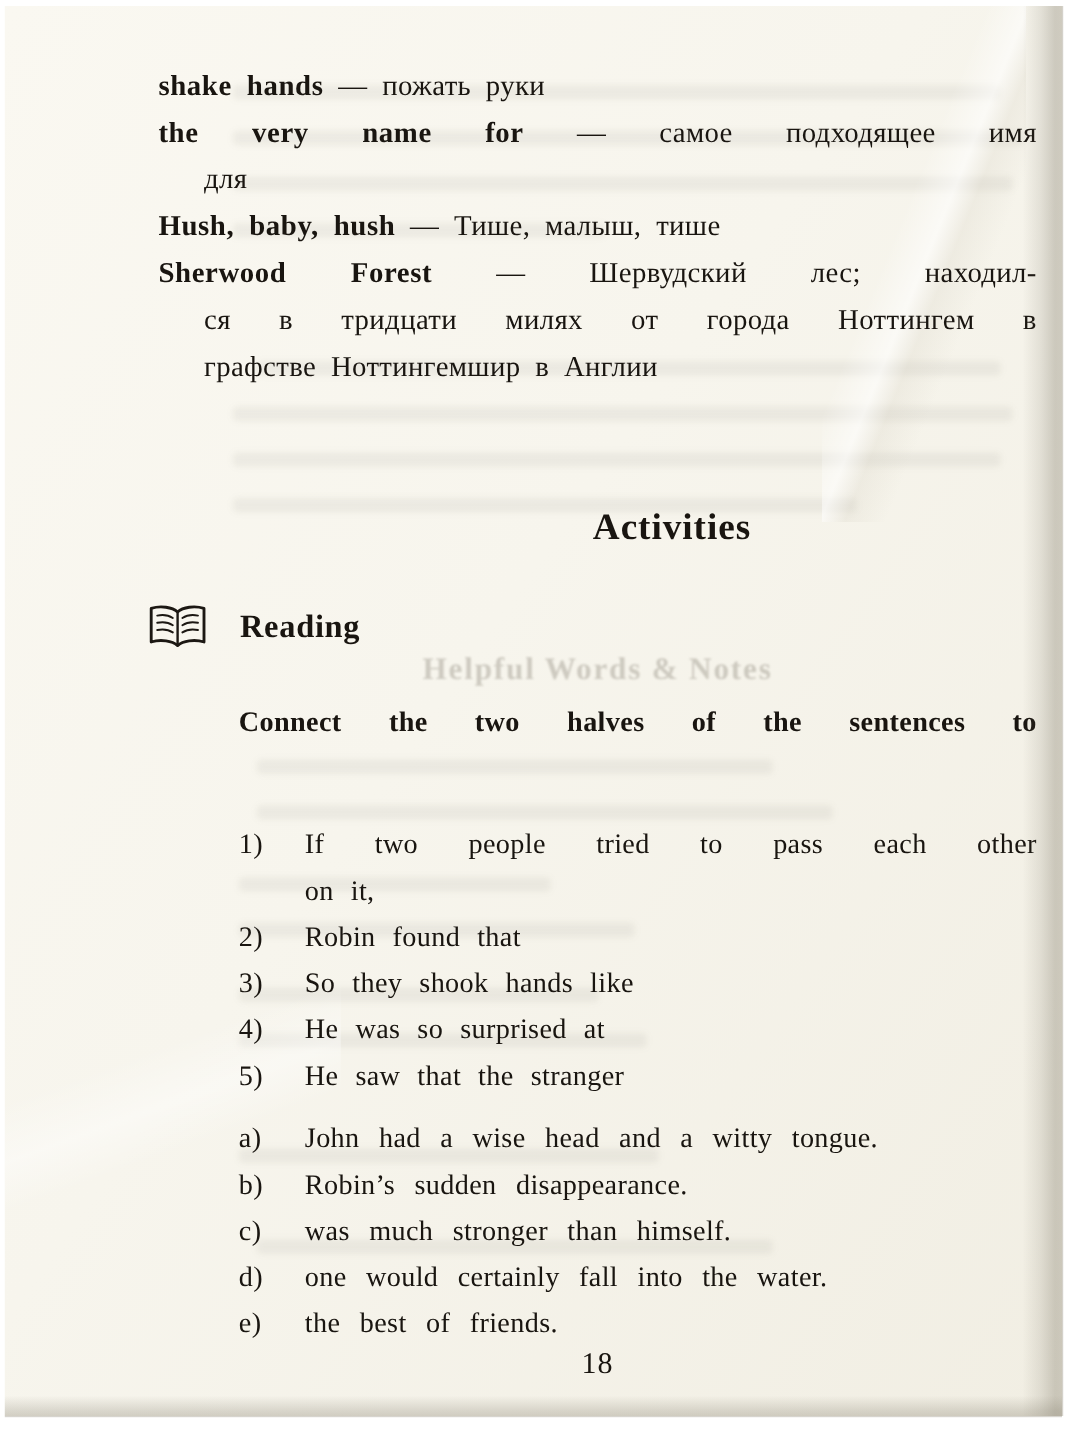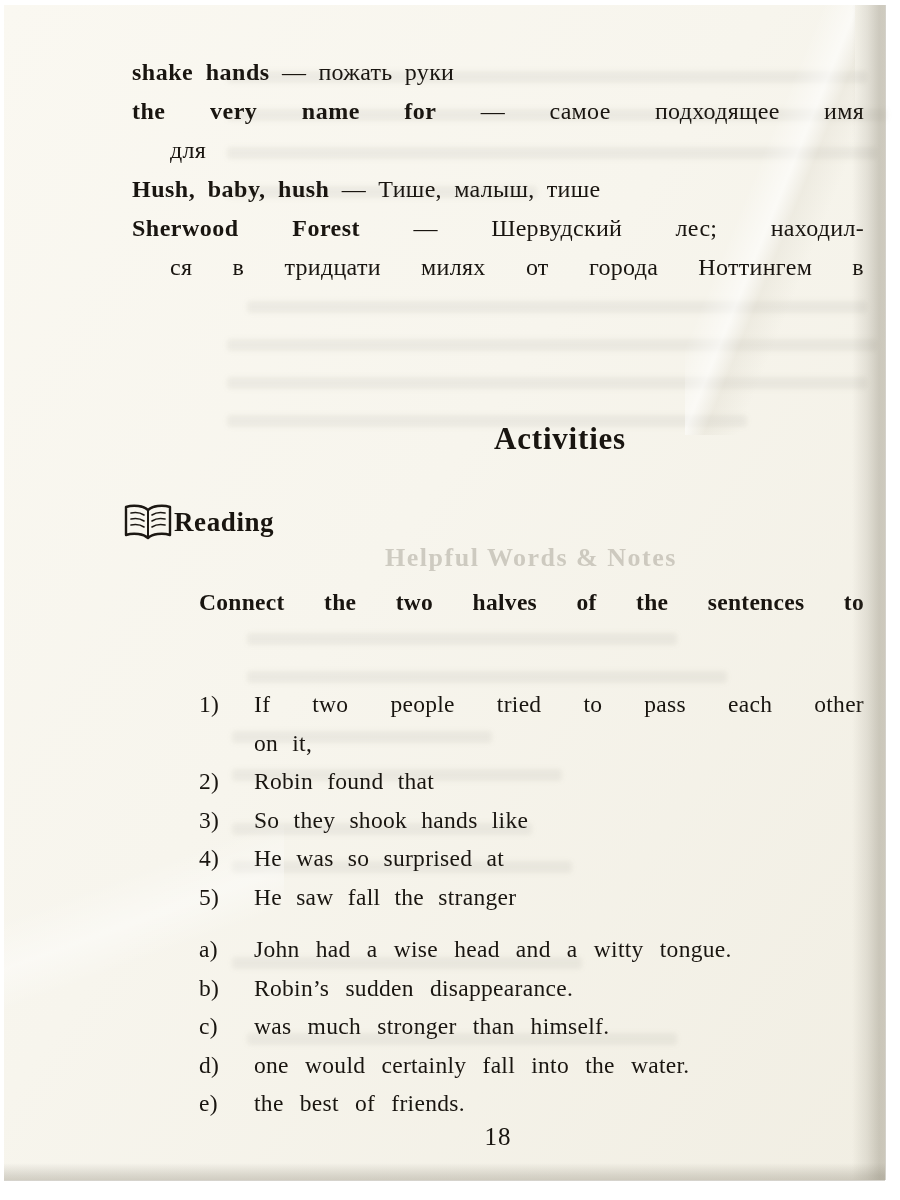--- a/index.html
+++ b/index.html
@@ -23,21 +23,21 @@
   }
   .crease { position: absolute; pointer-events: none; }
   .crease-1 {
     top: 0; right: 30px; width: 170px; height: 430px;
     background: linear-gradient(112deg, rgba(255,255,255,0) 40%, rgba(255,255,255,0.55) 50%, rgba(210,205,190,0.22) 56%, rgba(255,255,255,0) 66%);
   }
   .crease-2 {
     bottom: 110px; left: 0; width: 280px; height: 320px;
     background: linear-gradient(160deg, rgba(255,255,255,0) 40%, rgba(255,255,255,0.4) 52%, rgba(255,255,255,0) 62%);
   }
-  .ghost-layer { position: absolute; inset: 0; margin-left: 33px; }
+  .ghost-layer { position: absolute; inset: 0; }
   .ghost-line {
     position: absolute; height: 12px; border-radius: 4px;
     background: rgba(95,88,74,0.075); filter: blur(2.5px);
   }
   .ghost-heading {
     position: absolute; top: 538px; left: 128px; width: 732px;
     text-align: center; font-weight: bold; font-size: 26px;
     letter-spacing: 1.5px; color: rgba(100,92,78,0.28); filter: blur(0.7px);
   }
   .content { position: absolute; left: 128px; top: 0; width: 732px; height: 100%; }
@@ -50,21 +50,21 @@
   .vline.cont { padding-left: 38px; }
   .stretch { text-align: justify; text-align-last: justify; }
 
   .activities {
     position: absolute; top: 416px; left: 0; width: 100%; margin: 0;
     text-align: center; font-size: 31px; font-weight: bold; letter-spacing: 0.8px;
     transform: translateX(62px);
   }
   .reading-head {
     position: absolute; top: 498px; left: -10px;
-    display: flex; align-items: center; 
+    display: flex; align-items: center; gap: 26px;
   }
   .book-icon { width: 52px; height: 38px; display: block; }
   .book-icon svg { display: block; width: 100%; height: 100%; }
   .reading-title { margin: 0; font-size: 27px; font-weight: bold; letter-spacing: 0.6px; }
 
   .instruction {
     position: absolute; top: 578px; left: 67px; width: 665px;
     font-weight: bold; font-size: 23.5px; line-height: 39px;
     letter-spacing: 0.3px; word-spacing: 8px;
   }
@@ -121,20 +121,21 @@
       <div class="vocab-entry">
         <div class="vline stretch"><b class="term">the very name for</b><span> — самое подходящее имя</span></div>
         <div class="vline cont">для</div>
       </div>
       <div class="vocab-entry">
         <div class="vline"><b class="term">Hush, baby, hush</b><span> — Тише, малыш, тише</span></div>
       </div>
       <div class="vocab-entry">
         <div class="vline stretch"><b class="term">Sherwood Forest</b><span> — Шервудский лес; находил-</span></div>
         <div class="vline cont stretch">ся в тридцати милях от города Ноттингем в</div>
+        <div class="vline cont">графстве Ноттингемшир в Англии</div>
       </div>
     </section>
 
     <h1 class="activities">Activities</h1>
 
     <div class="reading-head">
       <span class="book-icon">
         <svg viewBox="0 0 52 38" xmlns="http://www.w3.org/2000/svg">
           <path d="M26 7 C21.5 3, 12 1.5, 4 4 L4 32 C12 29.5, 21.5 31, 26 35 C30.5 31, 40 29.5, 48 32 L48 4 C40 1.5, 30.5 3, 26 7 Z" fill="none" stroke="#1c1813" stroke-width="2.4" stroke-linejoin="round"></path>
           <line x1="26" y1="7" x2="26" y2="35" stroke="#1c1813" stroke-width="2"></line>
@@ -170,21 +171,21 @@
       </div>
       <div class="list-row">
         <span class="marker">4)</span>
         <span class="item-text">
             <span class="tline">He was so surprised at</span>
           </span>
       </div>
       <div class="list-row">
         <span class="marker">5)</span>
         <span class="item-text">
-            <span class="tline">He saw fall the stranger</span>
+            <span class="tline">He saw that the stranger</span>
           </span>
       </div>
     </div>
 
     <div class="list lettered">
       <div class="list-row">
         <span class="marker">a)</span>
         <span class="item-text">
             <span class="tline">John had a wise head and a witty tongue.</span>
           </span>

